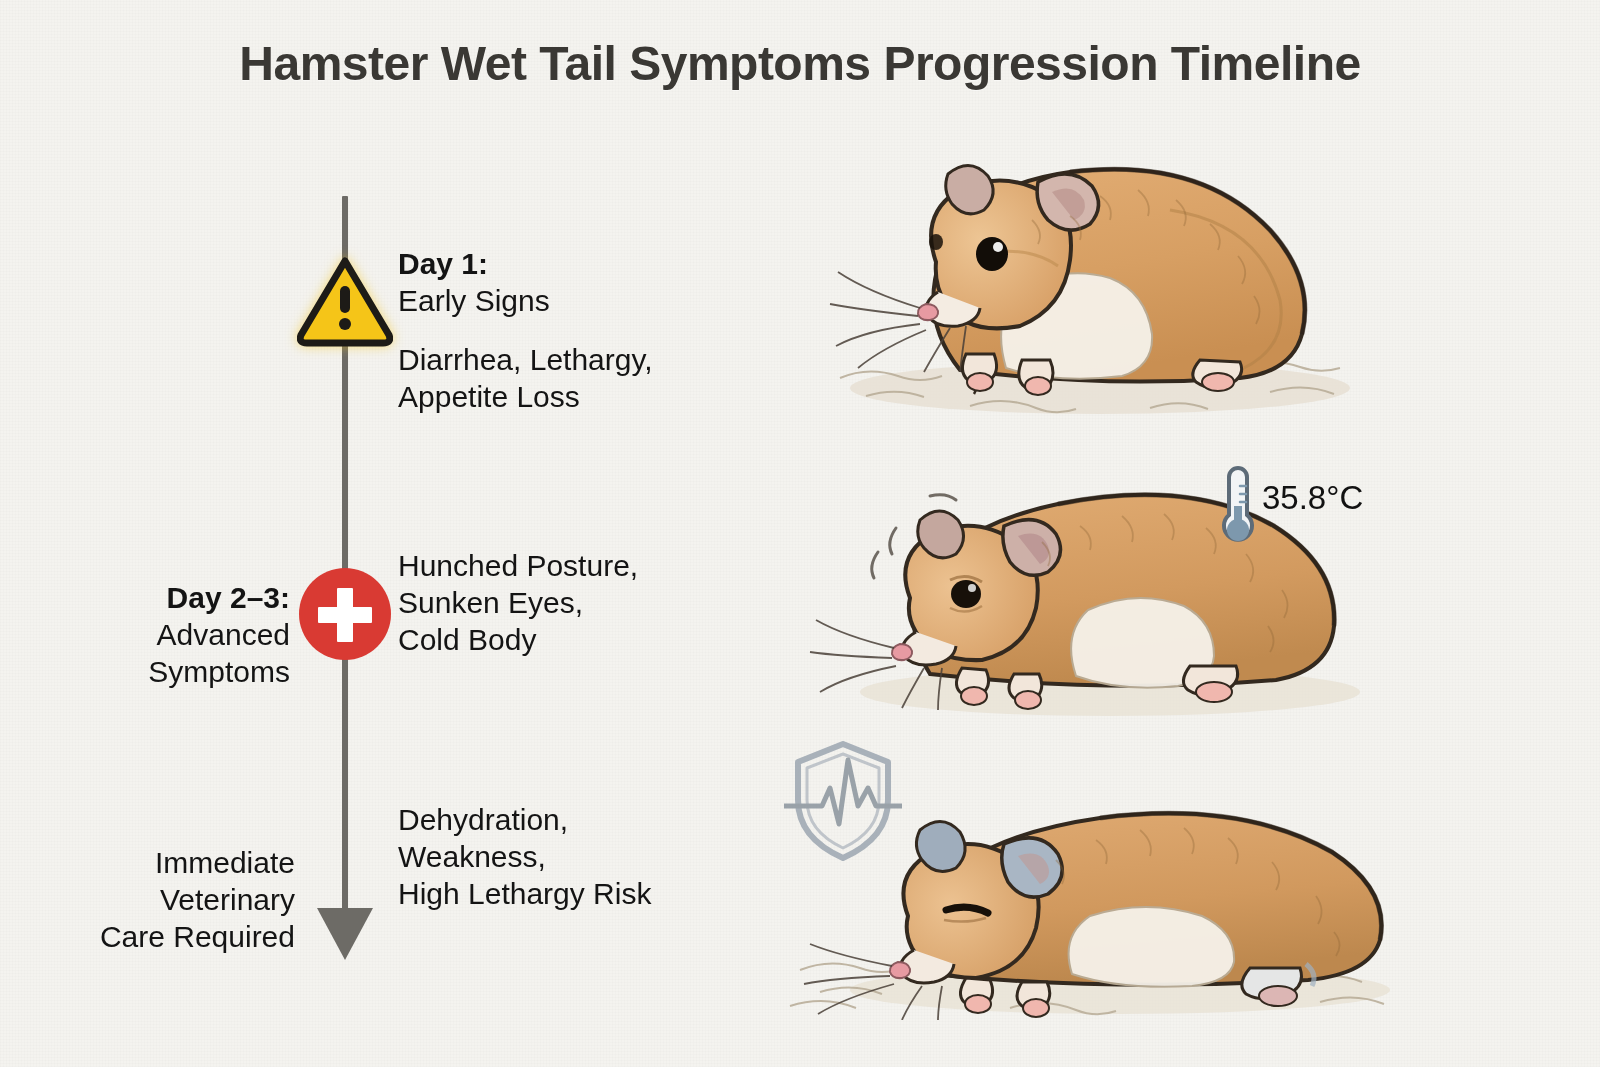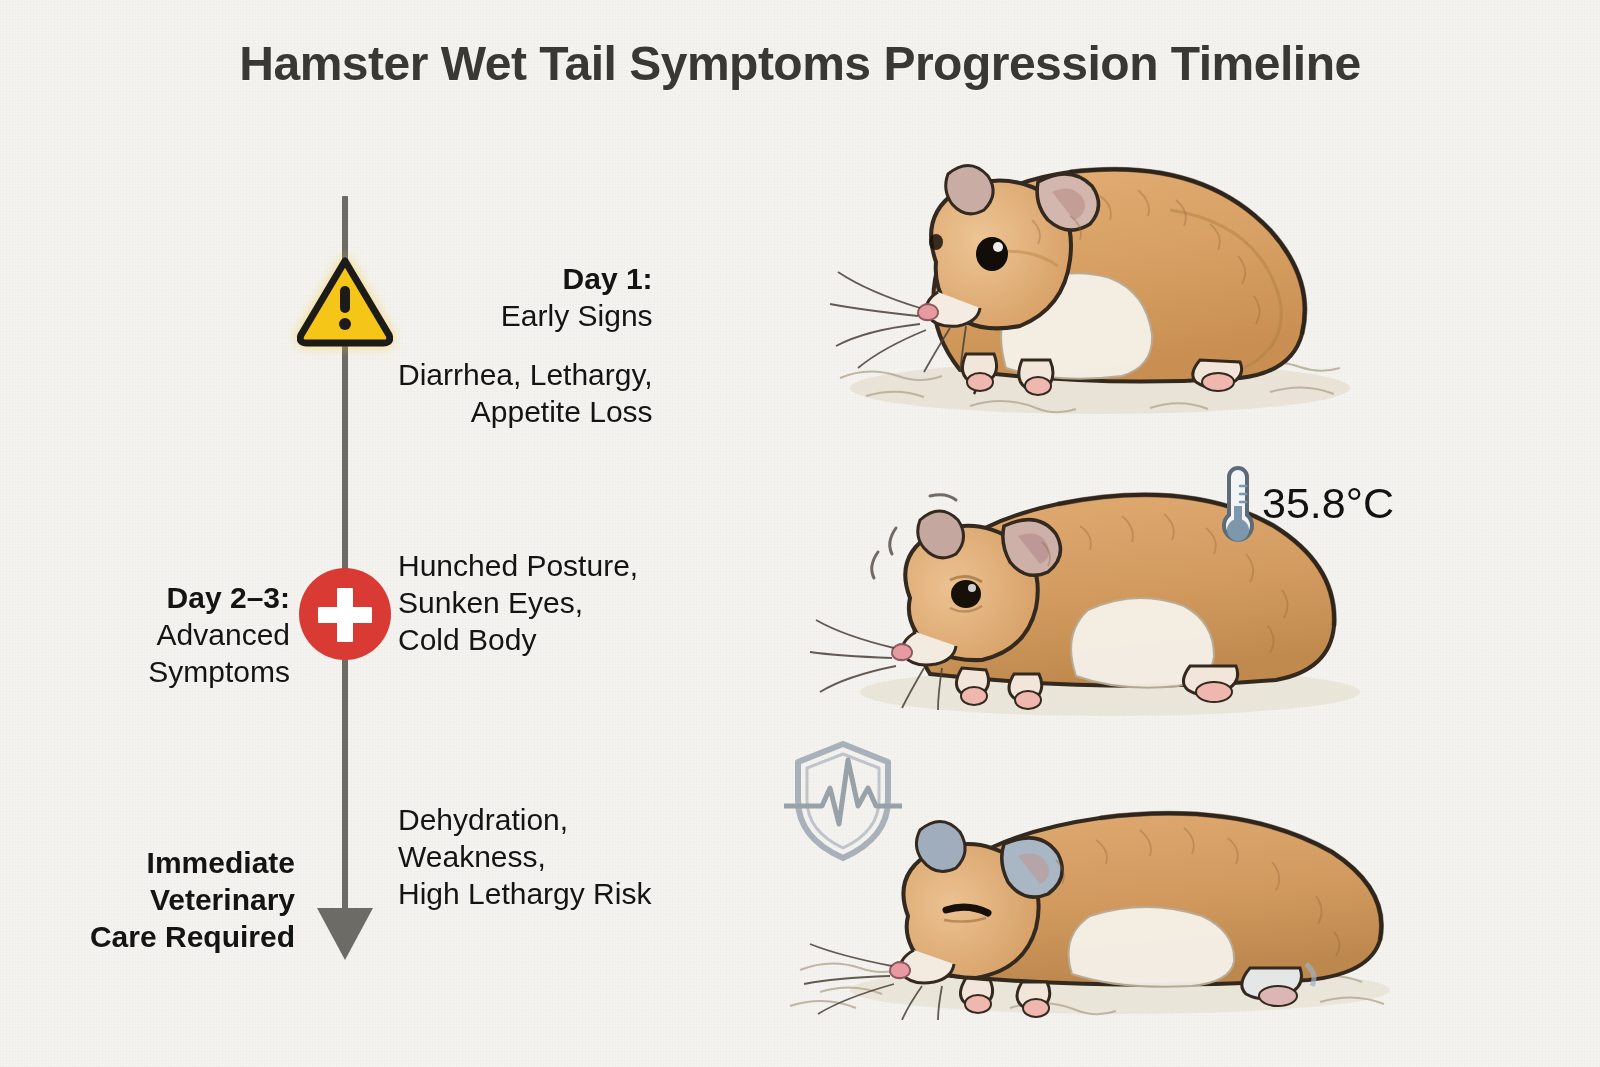--- a/index.html
+++ b/index.html
@@ -43,37 +43,37 @@
   .cross-circle{width:92px;height:92px;border-radius:50%;background:#d93a33;
     position:relative;}
   .cross-circle .bar-h{position:absolute;left:19px;top:39px;width:54px;height:16px;
     background:#fff;border-radius:1px;}
   .cross-circle .bar-v{position:absolute;left:38px;top:20px;width:16px;height:54px;
     background:#fff;border-radius:1px;}
 
   
   .txt{position:absolute;font-size:30px;line-height:1.23;color:#141414;}
   .txt .b{font-weight:bold;}
-  .d1{left:398px;top:261px;text-align:right;}
+  .d1{left:398px;top:246px;}
   .d1 .sym{margin-top:22px;}
   .d2-left{left:60px;top:556px;width:230px;text-align:right;margin-top:24px;}
   .d2-right{left:398px;top:548px;}
-  .d3-left{left:60px;top:845px;width:235px;text-align:right;font-weight:bold;}
+  .d3-left{left:60px;top:845px;width:235px;text-align:right;font-weight:normal;}
   .d3-right{left:398px;top:790px;margin-top:12px;}
 
   
   .ill{position:absolute;}
   .ill svg{display:block;}
   .h1p{left:770px;top:120px;width:660px;height:310px;}
   .h2p{left:790px;top:430px;width:640px;height:300px;}
   .h3p{left:760px;top:720px;width:680px;height:300px;}
 
   
   .thermo{position:absolute;left:1218px;top:462px;width:40px;height:88px;}
-  .thermo-label{position:absolute;left:1262px;top:479px;font-size:43px;color:#121212;}
+  .thermo-label{position:absolute;left:1262px;top:479px;font-size:33px;color:#121212;}
 
   
   .shield{position:absolute;left:784px;top:738px;width:118px;height:126px;opacity:.72;}
 </style>
 </head>
 <body>
 
 <div id="stage">
 
   <div class="title">Hamster Wet Tail Symptoms Progression Timeline</div>

